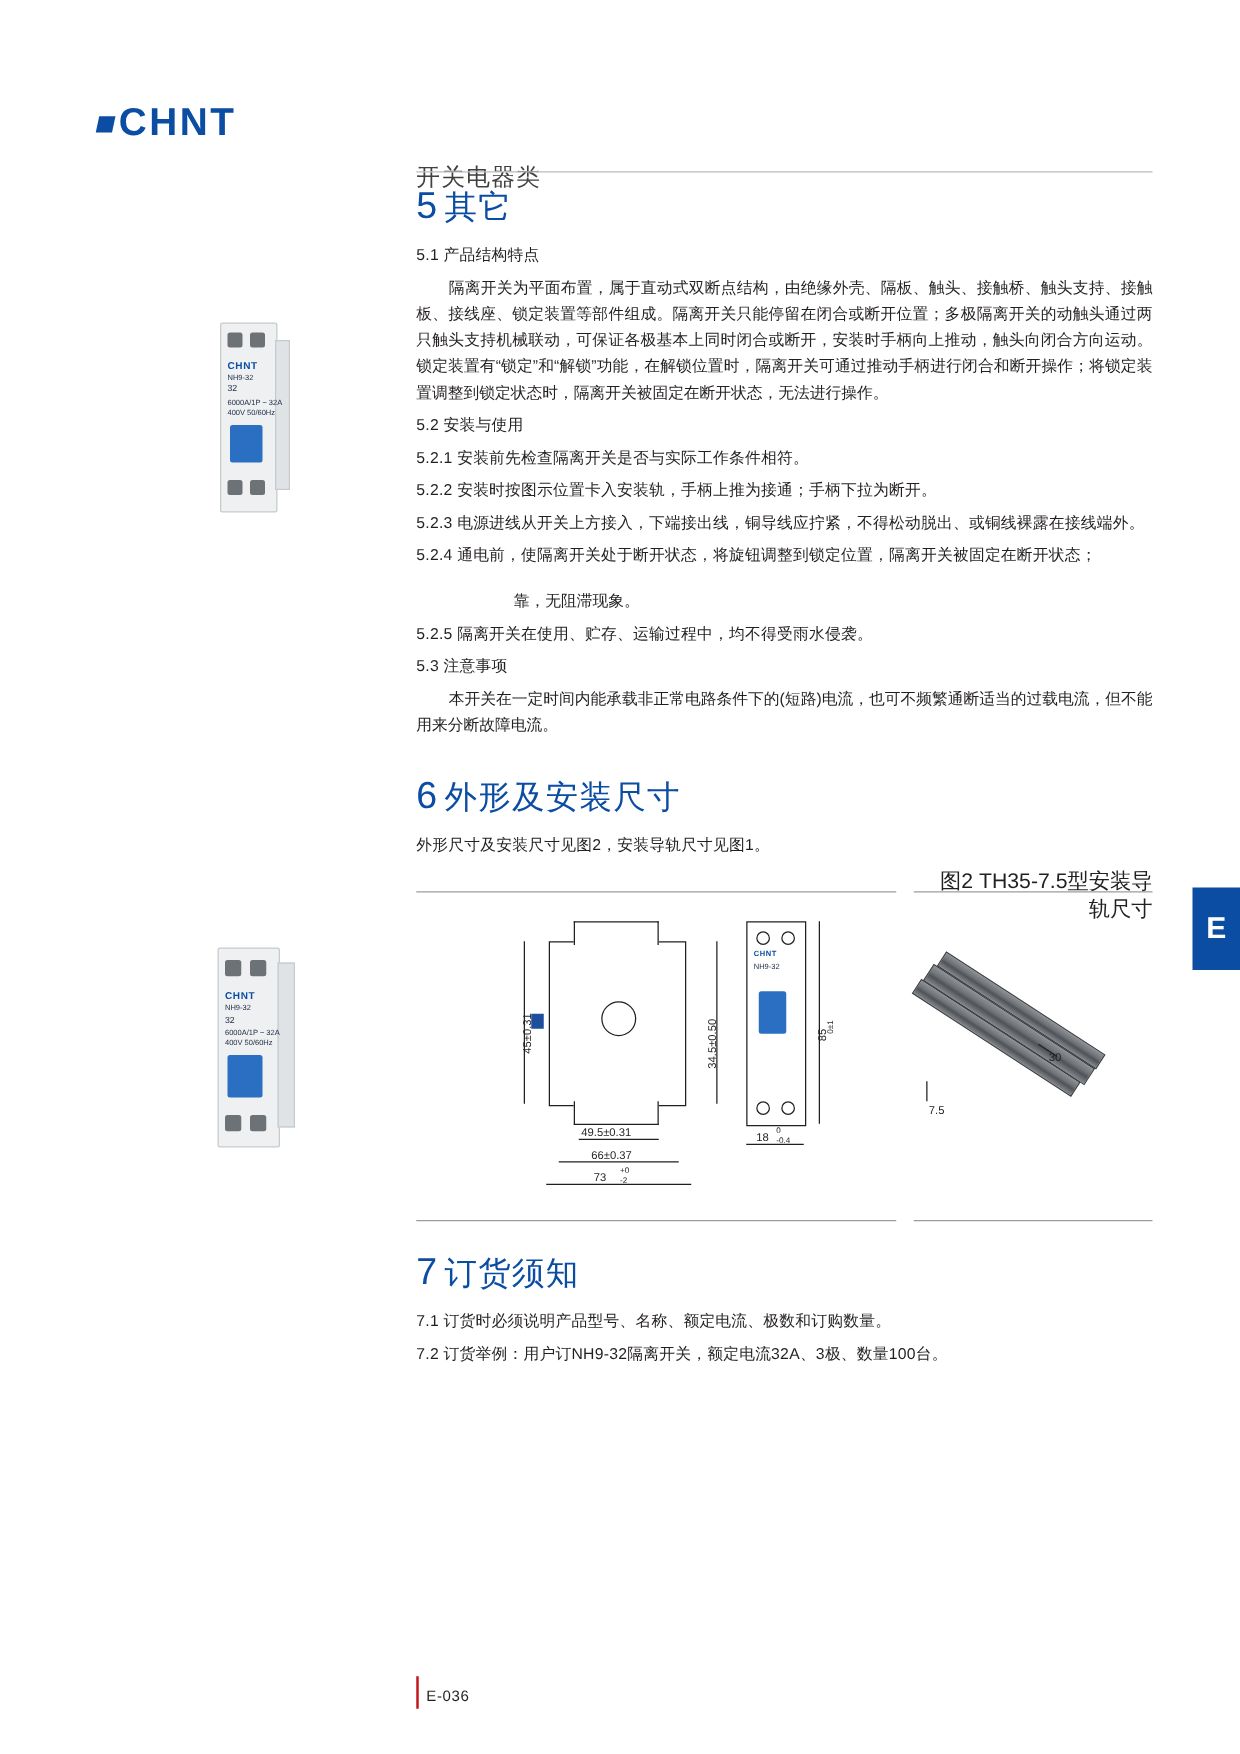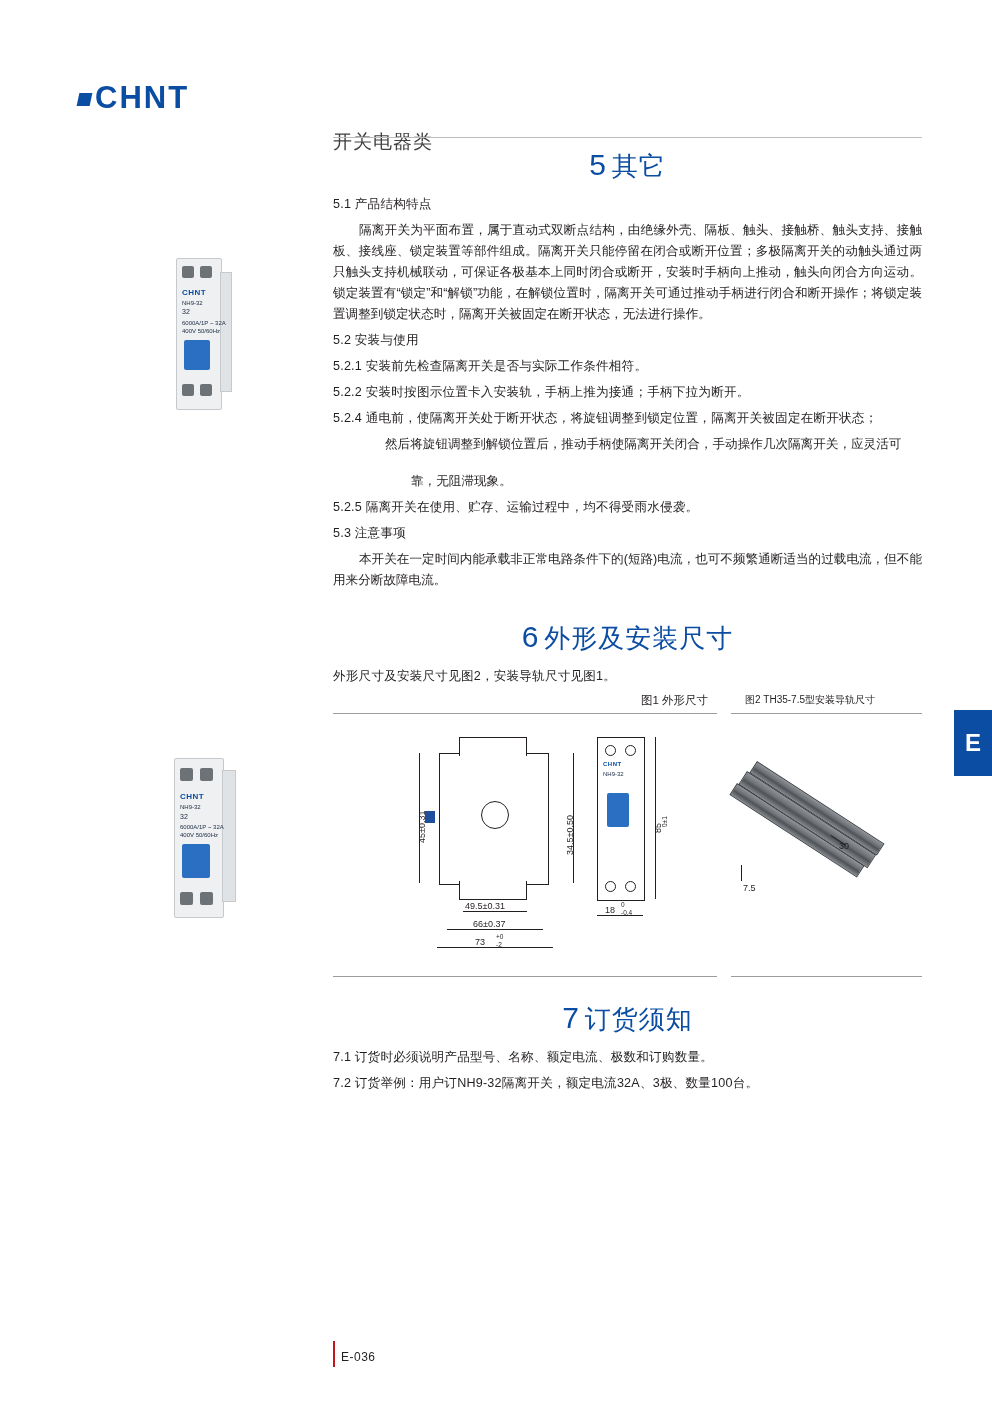--- a/index.html
+++ b/index.html
@@ -76,21 +76,20 @@
     width: 589px;
   }
 
   h2.section {
     margin: 0 0 14px 0;
     font-size: 26px;
     font-weight: normal;
     color: #0b4da2;
     letter-spacing: 1px;
     line-height: 1;
-    text-align: center;
   }
   h2.section .num {
     font-size: 30px;
     margin-right: 5px;
   }
 
   p.line {
     margin: 0 0 5px 0;
     font-size: 12.6px;
     line-height: 21px;
@@ -128,22 +127,22 @@
     position: absolute;
     left: 0; top: 0;
     width: 375px;
     text-align: right;
     font-size: 11.5px;
   }
   .cap2 {
     position: absolute;
     left: 412px; top: 0;
     width: 177px;
-    text-align: left;
-    font-size: 10px;
+    text-align: right;
+    font-size: 17px;
   }
   .fig-rule-left {
     position: absolute;
     left: 0; top: 20px;
     width: 384px; height: 1px;
     background: #9a9da0;
   }
   .fig-rule-right {
     position: absolute;
     left: 398px; top: 20px;
@@ -288,36 +287,35 @@
 
   <h2 class="section">
     <span class="num">5</span><span>其它</span>
   </h2>
 
   <p class="line">5.1 产品结构特点</p>
   <p class="para">隔离开关为平面布置，属于直动式双断点结构，由绝缘外壳、隔板、触头、接触桥、触头支持、接触板、接线座、锁定装置等部件组成。隔离开关只能停留在闭合或断开位置；多极隔离开关的动触头通过两只触头支持机械联动，可保证各极基本上同时闭合或断开，安装时手柄向上推动，触头向闭合方向运动。锁定装置有“锁定”和“解锁”功能，在解锁位置时，隔离开关可通过推动手柄进行闭合和断开操作；将锁定装置调整到锁定状态时，隔离开关被固定在断开状态，无法进行操作。</p>
   <p class="line">5.2 安装与使用</p>
   <p class="line">5.2.1 安装前先检查隔离开关是否与实际工作条件相符。</p>
   <p class="line">5.2.2 安装时按图示位置卡入安装轨，手柄上推为接通；手柄下拉为断开。</p>
+  <p class="line">5.2.3 电源进线从开关上方接入，下端接出线，铜导线应拧紧，不得松动脱出、或铜线裸露在接线端外。</p>
   <p class="line">5.2.4 通电前，使隔离开关处于断开状态，将旋钮调整到锁定位置，隔离开关被固定在断开状态；</p>
-  <p class="indent2">然后将旋钮调整到解锁位置后，推动手柄使隔离开关闭合，手动操作几次隔离开关，应灵活可</p>
   <p class="indent3">靠，无阻滞现象。</p>
   <p class="line">5.2.5 隔离开关在使用、贮存、运输过程中，均不得受雨水侵袭。</p>
   <p class="line">5.3 注意事项</p>
   <p class="para">本开关在一定时间内能承载非正常电路条件下的(短路)电流，也可不频繁通断适当的过载电流，但不能用来分断故障电流。</p>
 
   <div class="gap-m"></div>
 
   <h2 class="section">
     <span class="num">6</span><span>外形及安装尺寸</span>
   </h2>
   <p class="line">外形尺寸及安装尺寸见图2，安装导轨尺寸见图1。</p>
 
   <div class="fig-captions">
-    <div class="cap1">图1  外形尺寸</div>
     <div class="cap2">图2  TH35-7.5型安装导轨尺寸</div>
     <div class="fig-rule-left"></div>
     <div class="fig-rule-right"></div>
   </div>
 
   <div class="fig-area">
 
     <div class="outline" style="left:106px; top:38px; width:108px; height:130px;"></div>
     <div class="outline" style="left:126px; top:22px; width:66px; height:18px; border-bottom:none;"></div>
     <div class="outline" style="left:126px; top:166px; width:66px; height:18px; border-top:none;"></div>

